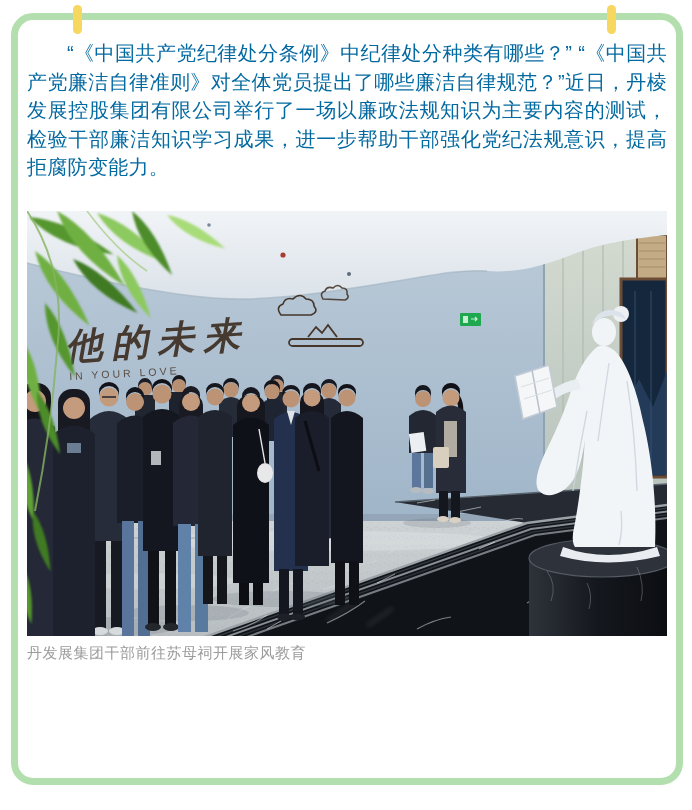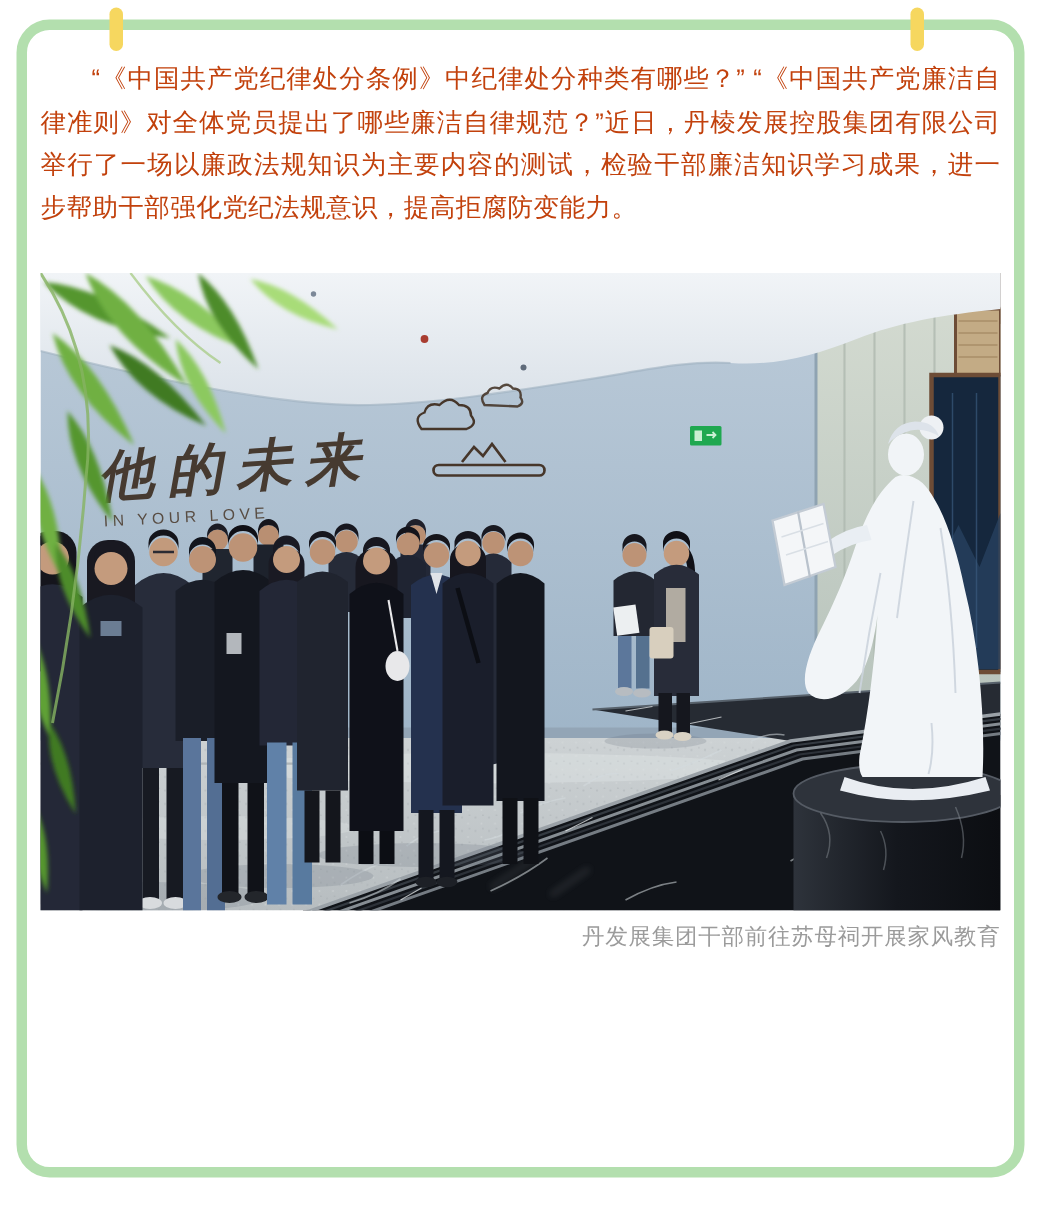--- a/index.html
+++ b/index.html
@@ -3,26 +3,26 @@
 <meta charset="utf-8">
 <style>
   html,body{margin:0;padding:0;background:#ffffff;}
   .page{position:relative;width:692px;height:810px;background:#ffffff;overflow:hidden;
         font-family:"Liberation Sans","DejaVu Sans",sans-serif;}
   .frame{position:absolute;left:11px;top:13px;width:672px;height:772px;box-sizing:border-box;
          border:7px solid #b3dfae;border-radius:22px;background:#ffffff;padding:19px 9px 0 9px;}
   .pin{position:absolute;width:9px;height:29px;border-radius:4.5px;background:#f6d75f;z-index:5;}
   .pin-left{left:73px;top:5px;}
   .pin-right{left:607px;top:5px;}
-  .para{margin:0 0 16px 0;font-size:17px;line-height:28.5px;color:#c2410c;
+  .para{margin:0 0 16px 0;font-size:20px;line-height:28.5px;color:#0369a1;
         text-align:justify;text-indent:2em;letter-spacing:0.3px;}
   .para.last{margin-bottom:0;}
   figure{margin:29px 0 0 0;}
   figure svg{display:block;margin:0 auto;}
-  figcaption{margin-top:8px;text-align:right;font-size:15px;color:#9b9b9b;letter-spacing:0.5px;}
+  figcaption{margin-top:8px;text-align:left;font-size:15px;color:#9b9b9b;letter-spacing:0.5px;}
 </style>
 </head>
 <body>
 
 <div class="page">
   <div class="pin pin-left"></div>
   <div class="pin pin-right"></div>
 
   <div class="frame">
     <p class="para">“《中国共产党纪律处分条例》中纪律处分种类有哪些？” “《中国共产党廉洁自律准则》对全体党员提出了哪些廉洁自律规范？”近日，丹棱发展控股集团有限公司举行了一场以廉政法规知识为主要内容的测试，检验干部廉洁知识学习成果，进一步帮助干部强化党纪法规意识，提高拒腐防变能力。</p>

